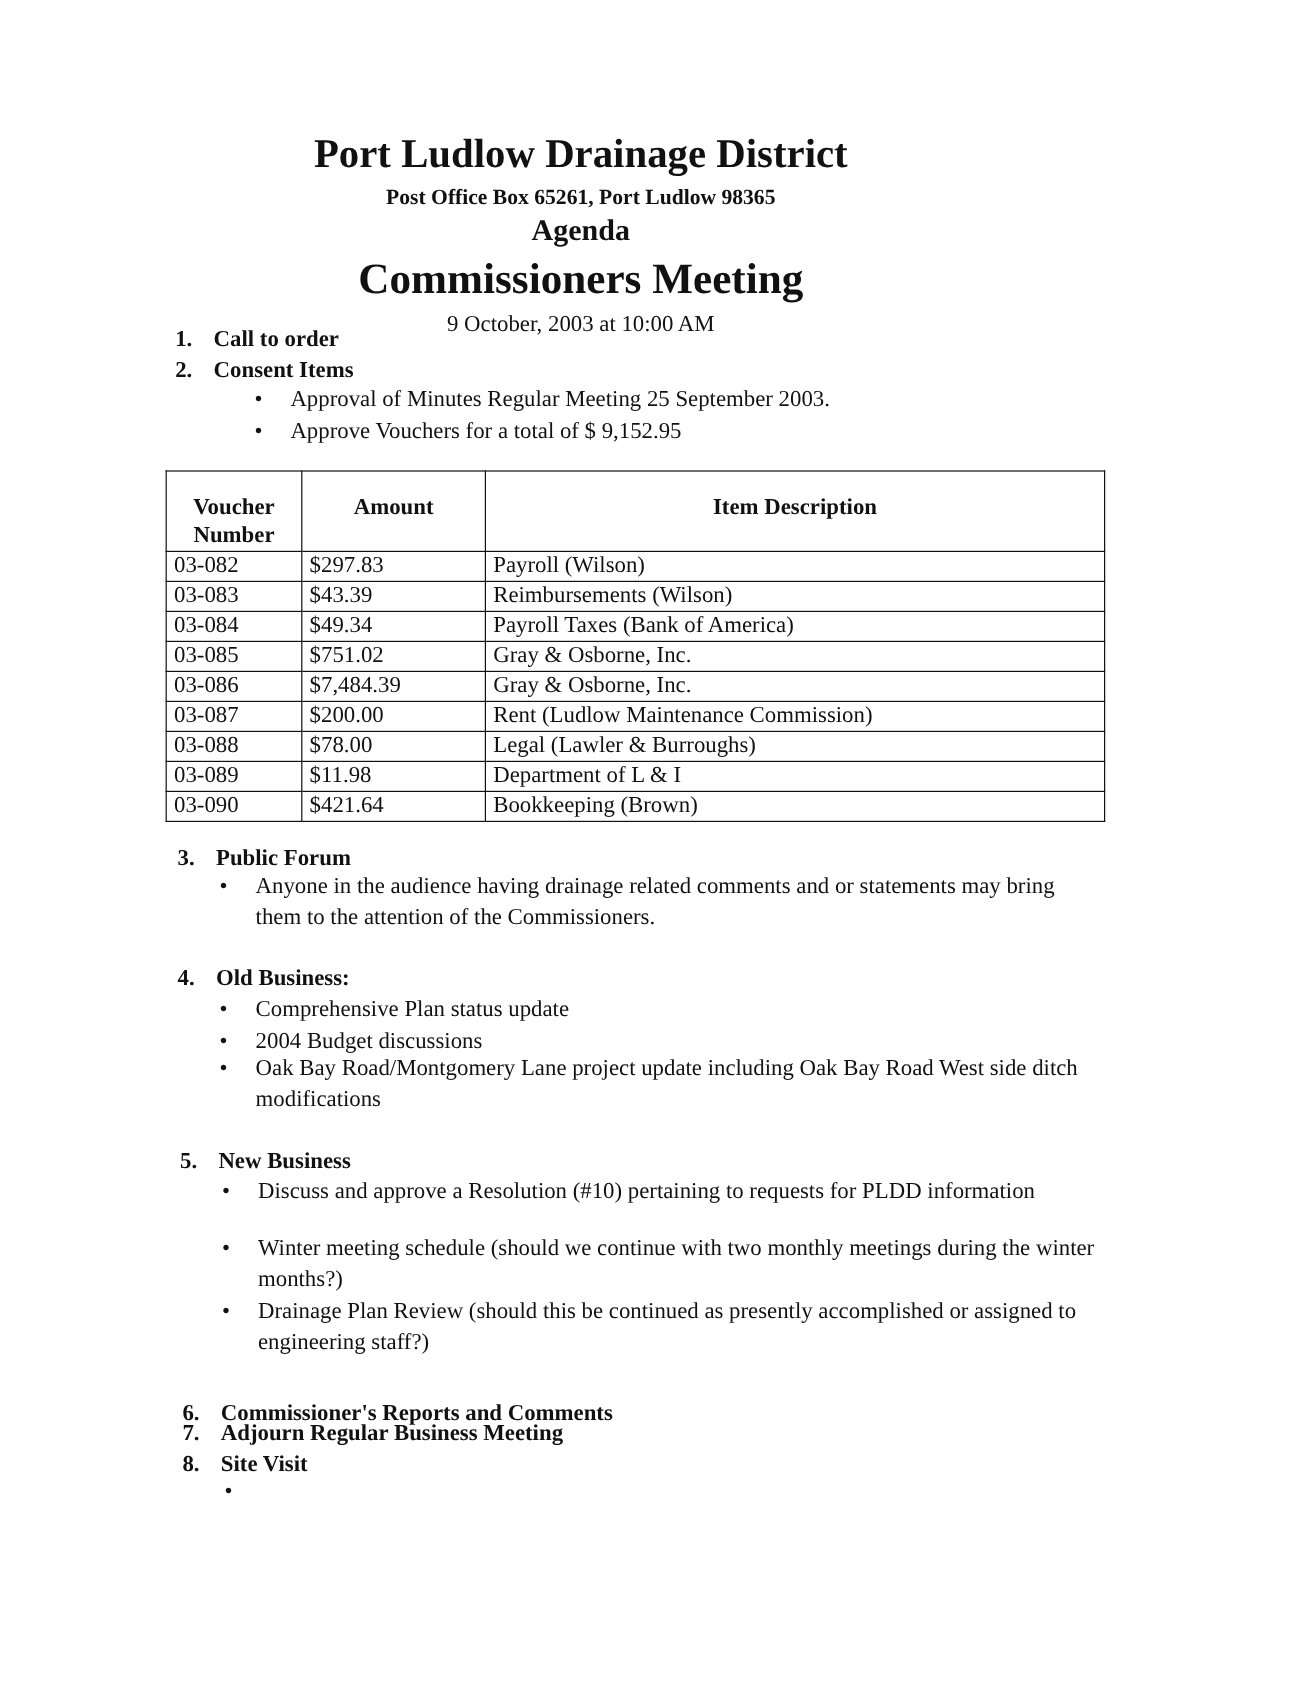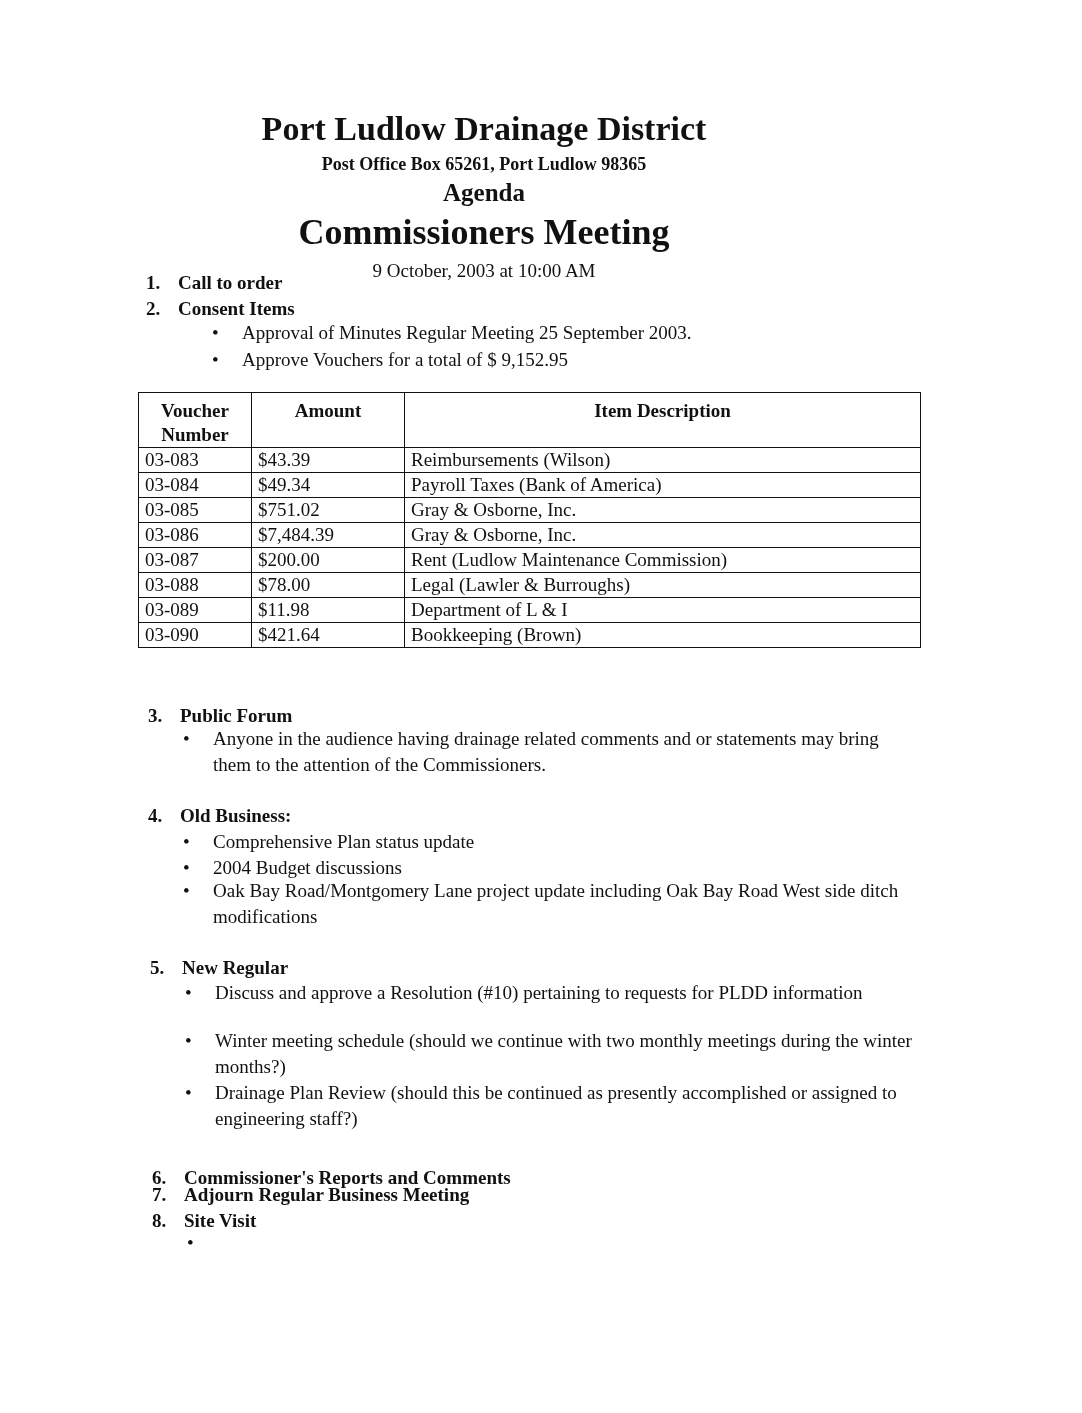--- a/index.html
+++ b/index.html
@@ -17,21 +17,21 @@
   .sec { position: absolute; font-size: 19px; font-weight: bold; white-space: nowrap; }
   .sec .num { display: inline-block; width: 32px; }
   .bul { position: absolute; font-size: 19px; line-height: 26px; }
   .bul .dot { position: absolute; left: -30px; top: 0; }
 
   table.v {
     position: absolute; left: 138px; top: 392px; width: 783px;
     border-collapse: collapse; font-size: 19px;
   }
   table.v th, table.v td { border: 1.5px solid #111; padding: 0 6px; text-align: left; vertical-align: top; }
-  table.v th { font-weight: bold; height: 48px; padding-top: 6px; line-height: 24px; }
+  table.v th { font-weight: bold; height: 48px; padding-top: 18px; line-height: 24px; }
   table.v td { height: 24px; line-height: 24px; }
   table.v th.c1 { width: 100px; text-align: center; }
   table.v th.c2 { width: 140px; text-align: center; }
   table.v th.c3 { text-align: center; }
 </style>
 </head>
 <body>
 
 <div class="hdr" id="title">Port Ludlow Drainage District</div>
 <div class="hdr" id="address">Post Office Box 65261, Port Ludlow 98365</div>
@@ -55,20 +55,25 @@
 
 <table class="v">
   <thead>
     <tr>
       <th class="c1">Voucher Number</th>
       <th class="c2">Amount</th>
       <th class="c3">Item Description</th>
     </tr>
   </thead>
   <tbody>
+    <tr>
+      <td>03-082</td>
+      <td>$297.83</td>
+      <td>Payroll (Wilson)</td>
+    </tr>
     <tr>
       <td>03-083</td>
       <td>$43.39</td>
       <td>Reimbursements (Wilson)</td>
     </tr>
     <tr>
       <td>03-084</td>
       <td>$49.34</td>
       <td>Payroll Taxes (Bank of America)</td>
     </tr>
@@ -119,21 +124,21 @@
   <span class="dot">•</span><span>Comprehensive Plan status update</span>
 </div>
 <div class="bul" style="left:213px; top:855px; width:700px;">
   <span class="dot">•</span><span>2004 Budget discussions</span>
 </div>
 <div class="bul" style="left:213px; top:878px; width:700px;">
   <span class="dot">•</span><span>Oak Bay Road/Montgomery Lane project update including Oak Bay Road West side ditch modifications</span>
 </div>
 
 <div class="sec" style="left:150px; top:957px;">
-  <span class="num">5.</span><span>New Regular</span>
+  <span class="num">5.</span><span>New Business</span>
 </div>
 <div class="bul" style="left:215px; top:980px; width:700px;">
   <span class="dot">•</span><span>Discuss and approve a Resolution (#10) pertaining to requests for PLDD information</span>
 </div>
 <div class="bul" style="left:215px; top:1028px; width:700px;">
   <span class="dot">•</span><span>Winter meeting schedule (should we continue with two monthly meetings during the winter months?)</span>
 </div>
 <div class="bul" style="left:215px; top:1080px; width:700px;">
   <span class="dot">•</span><span>Drainage Plan Review (should this be continued as presently accomplished or assigned to engineering staff?)</span>
 </div>

